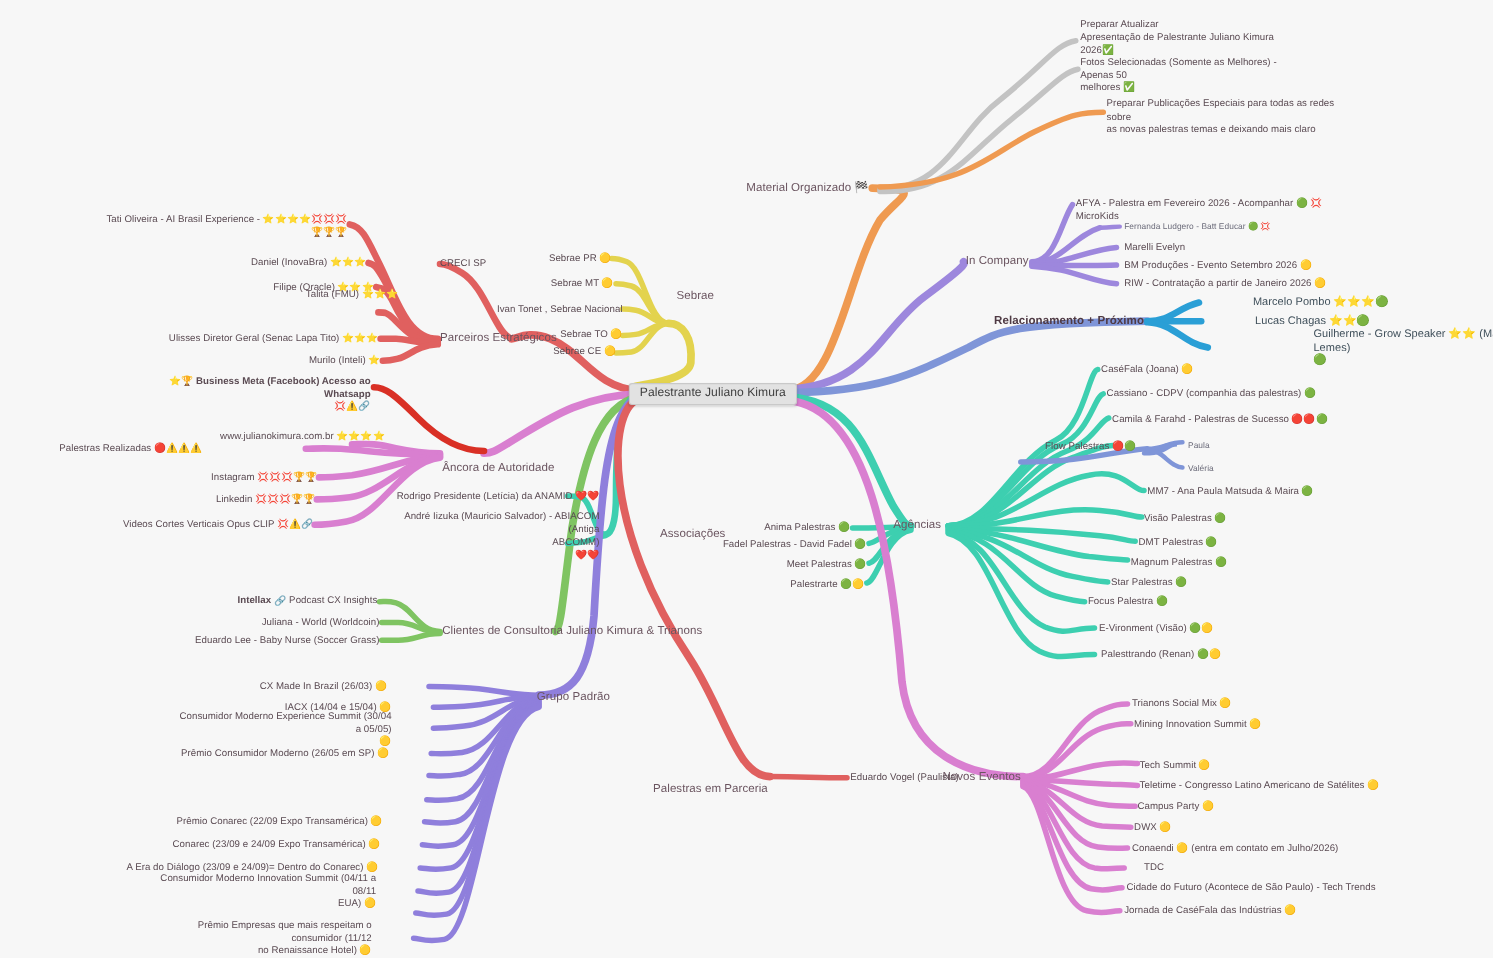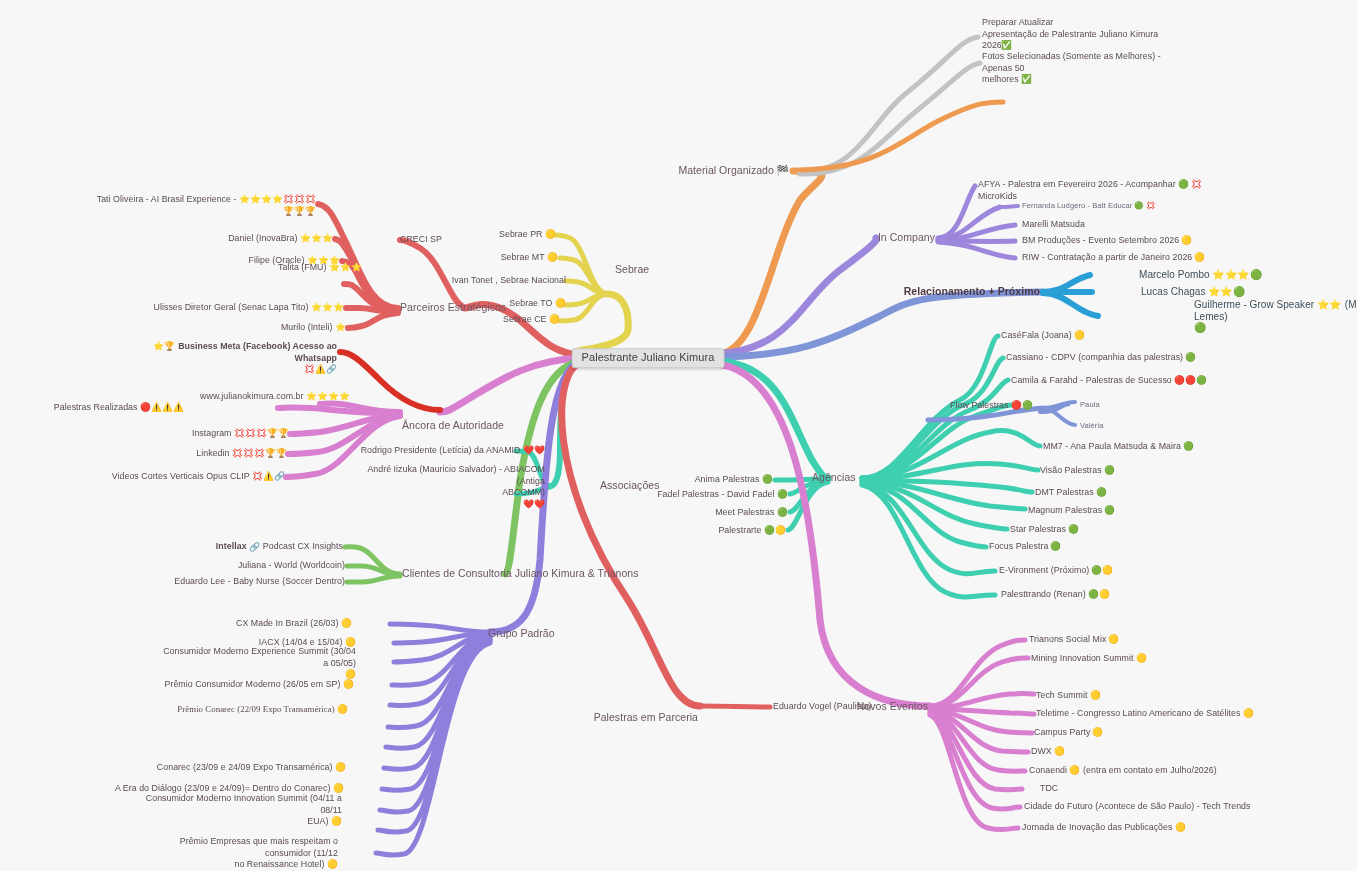--- a/index.html
+++ b/index.html
@@ -155,26 +155,28 @@
     </g>
   </svg>
 
   <div class="node c root" style="left:648px;top:358px;">Palestrante Juliano Kimura</div>
 
   <div class="node r lv1" style="left:790px;top:171px;">Material Organizado 🏁</div>
   <div class="node l lv2" style="left:982px;top:34px;width:200px;">Preparar Atualizar
 Apresentação de Palestrante Juliano Kimura 2026✅</div>
   <div class="node l lv2" style="left:982px;top:68px;width:210px;">Fotos Selecionadas (Somente as Melhores) - Apenas 50
 melhores ✅</div>
+  <div class="node l lv2" style="left:1006px;top:106px;width:215px;">Preparar Publicações Especiais para todas as redes sobre
+as novas palestras temas e deixando mais claro</div>
 
   <div class="node r lv1" style="left:935px;top:238px;">In Company</div>
   <div class="node l lv2" style="left:978px;top:185px;">AFYA - Palestra em Fevereiro 2026 - Acompanhar 🟢 💢</div>
   <div class="node l lv2" style="left:978px;top:197px;">MicroKids</div>
   <div class="node l lv3" style="left:1022px;top:206px;">Fernanda Ludgero - Batt Educar 🟢 💢</div>
-  <div class="node l lv2" style="left:1022px;top:225px;">Marelli Matsuda</div>
+  <div class="node l lv2" style="left:1022px;top:225px;">Marelli Evelyn</div>
   <div class="node l lv2" style="left:1022px;top:241px;">BM Produções - Evento Setembro 2026 🟡</div>
   <div class="node l lv2" style="left:1022px;top:258px;">RIW - Contratação a partir de Janeiro 2026 🟡</div>
 
   <div class="node r lv1 bold" style="left:1040px;top:292px;">Relacionamento + Próximo</div>
   <div class="node l lv2 bigger" style="left:1095px;top:275px;">Marcelo Pombo ⭐⭐⭐🟢</div>
   <div class="node l lv2 bigger" style="left:1097px;top:292px;">Lucas Chagas ⭐⭐🟢</div>
   <div class="node l lv2 bigger" style="left:1103px;top:316px;width:215px;margin-left:47px;">Guilherme - Grow Speaker ⭐⭐ (Marina Lemes)
 🟢</div>
 
   <div class="node l lv1" style="left:812px;top:478px;">Agências</div>
@@ -183,60 +185,60 @@
   <div class="node l lv2" style="left:1011px;top:381px;">Camila &amp; Farahd - Palestras de Sucesso 🔴🔴🟢</div>
   <div class="node r lv2" style="left:1033px;top:406px;">Flow Palestras 🔴🟢</div>
   <div class="node l lv3" style="left:1080px;top:405px;">Paula</div>
   <div class="node l lv3" style="left:1080px;top:426px;">Valéria</div>
   <div class="node l lv2" style="left:1043px;top:447px;">MM7 - Ana Paula Matsuda &amp; Maira 🟢</div>
   <div class="node l lv2" style="left:1040px;top:471px;">Visão Palestras 🟢</div>
   <div class="node l lv2" style="left:1035px;top:493px;">DMT Palestras 🟢</div>
   <div class="node l lv2" style="left:1028px;top:511px;">Magnum Palestras 🟢</div>
   <div class="node l lv2" style="left:1010px;top:530px;">Star Palestras 🟢</div>
   <div class="node l lv2" style="left:989px;top:547px;">Focus Palestra 🟢</div>
-  <div class="node l lv2" style="left:999px;top:571px;">E-Vironment (Próximo) 🟢🟡</div>
+  <div class="node l lv2" style="left:999px;top:571px;">E-Vironment (Visão) 🟢🟡</div>
   <div class="node l lv2" style="left:1001px;top:595px;">Palesttrando (Renan) 🟢🟡</div>
   <div class="node r lv2" style="left:773px;top:480px;">Anima Palestras 🟢</div>
   <div class="node r lv2" style="left:788px;top:495px;">Fadel Palestras - David Fadel 🟢</div>
   <div class="node r lv2" style="left:788px;top:513px;">Meet Palestras 🟢</div>
   <div class="node r lv2" style="left:786px;top:531px;">Palestrarte 🟢🟡</div>
 
   <div class="node r lv1" style="left:928px;top:707px;">Novos Eventos</div>
   <div class="node l lv2" style="left:1029px;top:640px;">Trianons Social Mix 🟡</div>
   <div class="node l lv2" style="left:1031px;top:659px;">Mining Innovation Summit 🟡</div>
   <div class="node l lv2" style="left:1036px;top:696px;">Tech Summit 🟡</div>
   <div class="node l lv2" style="left:1036px;top:714px;">Teletime - Congresso Latino Americano de Satélites 🟡</div>
   <div class="node l lv2" style="left:1034px;top:733px;">Campus Party 🟡</div>
   <div class="node l lv2" style="left:1031px;top:752px;">DWX 🟡</div>
   <div class="node l lv2" style="left:1029px;top:771px;">Conaendi 🟡 (entra em contato em Julho/2026)</div>
   <div class="node l lv2" style="left:1040px;top:789px;">TDC</div>
   <div class="node l lv2" style="left:1024px;top:807px;">Cidade do Futuro (Acontece de São Paulo) - Tech Trends</div>
-  <div class="node l lv2" style="left:1022px;top:828px;">Jornada de Inovação das Publicações 🟡</div>
+  <div class="node l lv2" style="left:1022px;top:828px;">Jornada de CaséFala das Indústrias 🟡</div>
 
   <div class="node r lv1" style="left:698px;top:718px;">Palestras em Parceria</div>
   <div class="node l lv2" style="left:773px;top:707px;">Eduardo Vogel (Paulista)</div>
 
   <div class="node l lv1" style="left:488px;top:634px;">Grupo Padrão</div>
   <div class="node r lv2" style="left:352px;top:624px;">CX Made In Brazil (26/03) 🟡</div>
   <div class="node r lv2" style="left:356px;top:643px;">IACX (14/04 e 15/04) 🟡</div>
   <div class="node r lv2" style="left:356px;top:663px;width:200px;">Consumidor Moderno Experience Summit (30/04 a 05/05)
 🟡</div>
   <div class="node r lv2" style="left:354px;top:685px;">Prêmio Consumidor Moderno (26/05 em SP) 🟡</div>
-  <div class="node r lv2" style="left:348px;top:710px;font-family:Liberation Serif, serif;">Prêmio Conarec (22/09 Expo Transamérica) 🟡</div>
+  <div class="node r lv2" style="left:348px;top:747px;">Prêmio Conarec (22/09 Expo Transamérica) 🟡</div>
   <div class="node r lv2" style="left:346px;top:768px;">Conarec (23/09 e 24/09 Expo Transamérica) 🟡</div>
   <div class="node r lv2" style="left:344px;top:789px;">A Era do Diálogo (23/09 e 24/09)= Dentro do Conarec) 🟡</div>
   <div class="node r lv2" style="left:342px;top:810px;width:200px;">Consumidor Moderno Innovation Summit (04/11 a 08/11
 EUA) 🟡</div>
   <div class="node r lv2" style="left:338px;top:853px;width:205px;">Prêmio Empresas que mais respeitam o consumidor (11/12
 no Renaissance Hotel) 🟡</div>
 
   <div class="node l lv1" style="left:402px;top:574px;">Clientes de Consultoria Juliano Kimura &amp; Trianons</div>
   <div class="node r lv2" style="left:343px;top:547px;"><span class="bold">Intellax</span> <span class="em">🔗</span> Podcast CX Insights</div>
   <div class="node r lv2" style="left:345px;top:566px;">Juliana - World (Worldcoin)</div>
-  <div class="node r lv2" style="left:345px;top:582px;">Eduardo Lee - Baby Nurse (Soccer Dentro)</div>
+  <div class="node r lv2" style="left:345px;top:582px;">Eduardo Lee - Baby Nurse (Soccer Grass)</div>
 
   <div class="node l lv1" style="left:600px;top:486px;">Associações</div>
   <div class="node r lv2" style="left:545px;top:451px;">Rodrigo Presidente (Letícia) da ANAMID ❤️❤️</div>
   <div class="node r lv2" style="left:545px;top:487px;width:180px;">André Iizuka (Mauricio Salvador) - ABIACOM (Antiga
 ABCOMM)
 ❤️❤️</div>
 
   <div class="node l lv1" style="left:402px;top:426px;">Âncora de Autoridade</div>
   <div class="node r lv2 bold" style="left:337px;top:358px;width:225px;">⭐🏆 Business Meta (Facebook) Acesso ao Whatsapp
 💢⚠️🔗</div>

